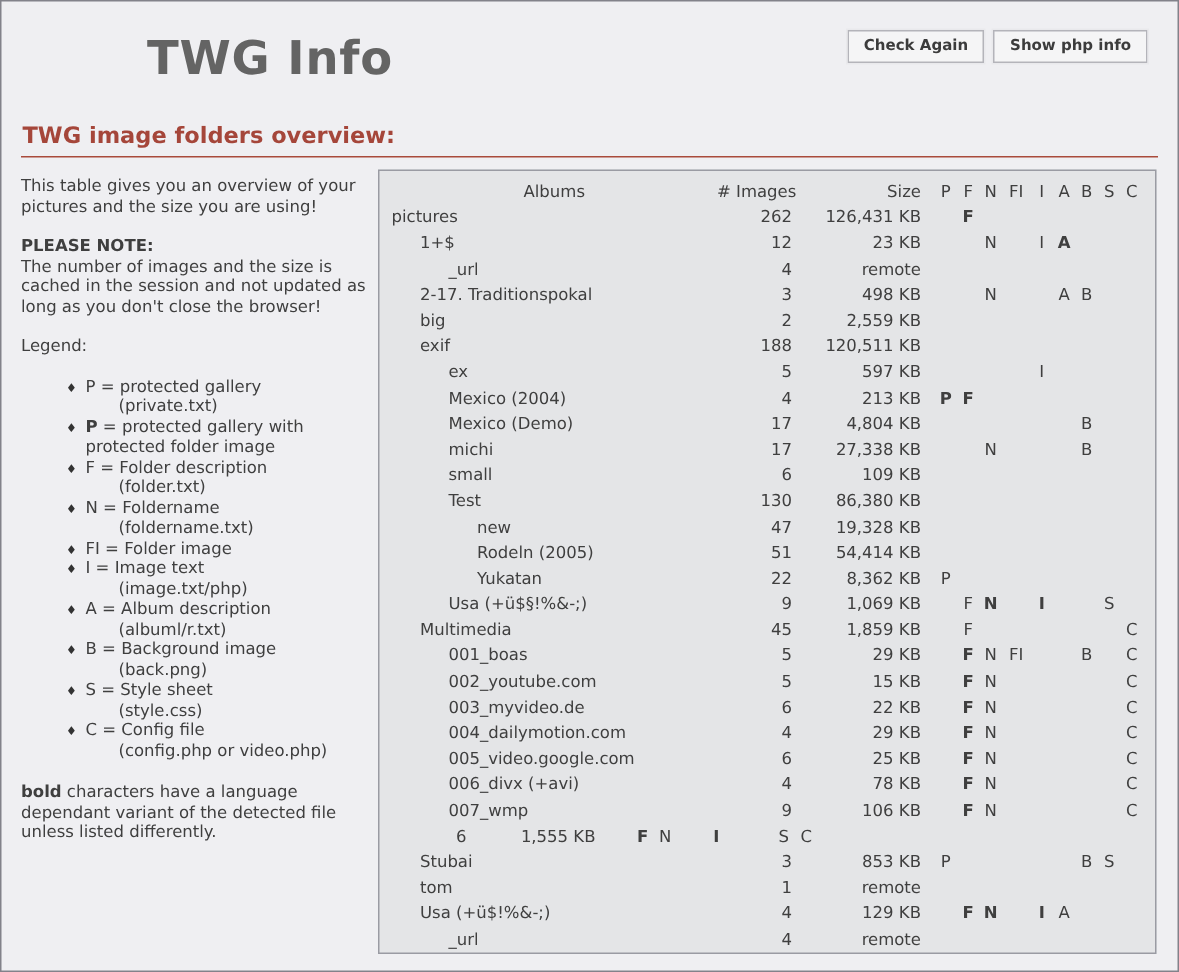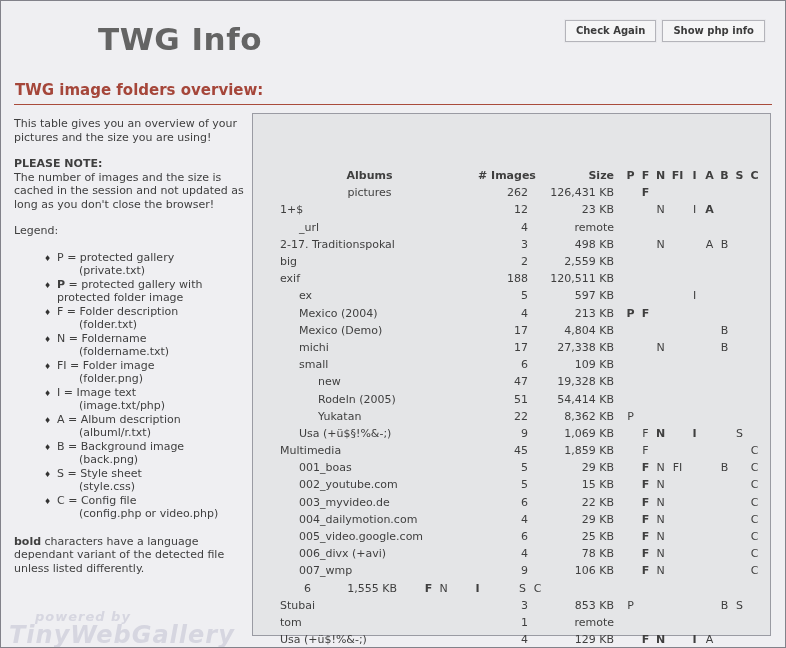--- a/index.html
+++ b/index.html
@@ -37,21 +37,21 @@
   .diamond { position:absolute; left:0; top:1px; font-size:8px; color:#333; }
   .legend-file { padding-left:22px; }
   .bold-note b { font-weight:bold; }
 
   .table-panel {
     position:absolute; left:251px; top:112px; width:519px; height:523px;
     background:#e4e5e7; border:1px solid #9a9ba3; padding:5px 8px;
     font-size:11px; color:#3f3f3f;
   }
   .trow { display:flex; align-items:center; height:17.2px; white-space:nowrap; }
-  .trow.header { font-weight:bold;margin-top:48px; }
+  .trow.header { font-weight:normal; }
   .cell-name { flex:1; overflow:hidden; }
   .cell-name.center { text-align:center; }
   .cell-images { width:50px; text-align:right; }
   .cell-size { width:86px; text-align:right; }
   .flags { display:flex; margin-left:9px; }
   .flag { width:15px; text-align:center; }
   .flag.fi { width:19px; }
   .flag b { font-weight:bold; }
 
   .watermark {
@@ -82,21 +82,21 @@
     <p>
       <span class="note-title">PLEASE NOTE:</span><br>
       <span>The number of images and the size is cached in the session and not updated as long as you don't close the browser!</span>
     </p>
     <div class="legend-label">Legend:</div>
     <ul class="legend-list" id="legend-list">
         <li><span class="diamond">♦</span><span>P</span> = protected gallery<div class="legend-file">(private.txt)</div></li>
         <li><span class="diamond">♦</span><b>P</b> = protected gallery with protected folder image</li>
         <li><span class="diamond">♦</span><span>F</span> = Folder description<div class="legend-file">(folder.txt)</div></li>
         <li><span class="diamond">♦</span><span>N</span> = Foldername<div class="legend-file">(foldername.txt)</div></li>
-        <li><span class="diamond">♦</span><span>FI</span> = Folder image<div class="legend-file">(folder.png)</div></li>
+        <li><span class="diamond">♦</span><span>FI</span> = Folder image</li>
         <li><span class="diamond">♦</span><span>I</span> = Image text<div class="legend-file">(image.txt/php)</div></li>
         <li><span class="diamond">♦</span><span>A</span> = Album description<div class="legend-file">(albuml/r.txt)</div></li>
         <li><span class="diamond">♦</span><span>B</span> = Background image<div class="legend-file">(back.png)</div></li>
         <li><span class="diamond">♦</span><span>S</span> = Style sheet<div class="legend-file">(style.css)</div></li>
         <li><span class="diamond">♦</span><span>C</span> = Config file<div class="legend-file">(config.php or video.php)</div></li>
       </ul>
     <p class="bold-note">
       <b>bold</b><span> characters have a language dependant variant of the detected file unless listed differently.</span>
     </p>
   </div>
@@ -113,21 +113,21 @@
           <div class="flag fi">FI</div>
           <div class="flag">I</div>
           <div class="flag">A</div>
           <div class="flag">B</div>
           <div class="flag">S</div>
           <div class="flag">C</div>
         </div>
     </div>
     <div id="table-rows">
         <div class="trow">
-          <div class="cell-name" style="padding-left: 0px; text-align: center;">pictures</div>
+          <div class="cell-name" style="padding-left: 0px;">pictures</div>
           <div class="cell-images">262</div>
           <div class="cell-size">126,431 KB</div>
           <div class="flags">
             <div class="flag"></div>
             <div class="flag"><b>F</b></div>
             <div class="flag"></div>
             <div class="flag fi"></div>
             <div class="flag"></div>
             <div class="flag"></div>
             <div class="flag"></div>
@@ -289,20 +289,36 @@
             <div class="flag"></div>
             <div class="flag fi"></div>
             <div class="flag"></div>
             <div class="flag"></div>
             <div class="flag"></div>
             <div class="flag"></div>
             <div class="flag"></div>
           </div>
         </div>
         <div class="trow">
+          <div class="cell-name" style="padding-left: 38px;">Test</div>
+          <div class="cell-images">130</div>
+          <div class="cell-size">86,380 KB</div>
+          <div class="flags">
+            <div class="flag"></div>
+            <div class="flag"></div>
+            <div class="flag"></div>
+            <div class="flag fi"></div>
+            <div class="flag"></div>
+            <div class="flag"></div>
+            <div class="flag"></div>
+            <div class="flag"></div>
+            <div class="flag"></div>
+          </div>
+        </div>
+        <div class="trow">
           <div class="cell-name" style="padding-left: 57px;">new</div>
           <div class="cell-images">47</div>
           <div class="cell-size">19,328 KB</div>
           <div class="flags">
             <div class="flag"></div>
             <div class="flag"></div>
             <div class="flag"></div>
             <div class="flag fi"></div>
             <div class="flag"></div>
             <div class="flag"></div>
@@ -562,18 +578,14 @@
             <div class="flag"></div>
             <div class="flag"></div>
             <div class="flag"></div>
             <div class="flag"></div>
             <div class="flag"></div>
           </div>
         </div>
       </div>
   </div>
 
-  <div class="watermark">
-    <div class="wm1">powered by</div>
-    <div class="wm2">TinyWebGallery</div>
-  </div>
 
 </div>
 
 </body></html>

